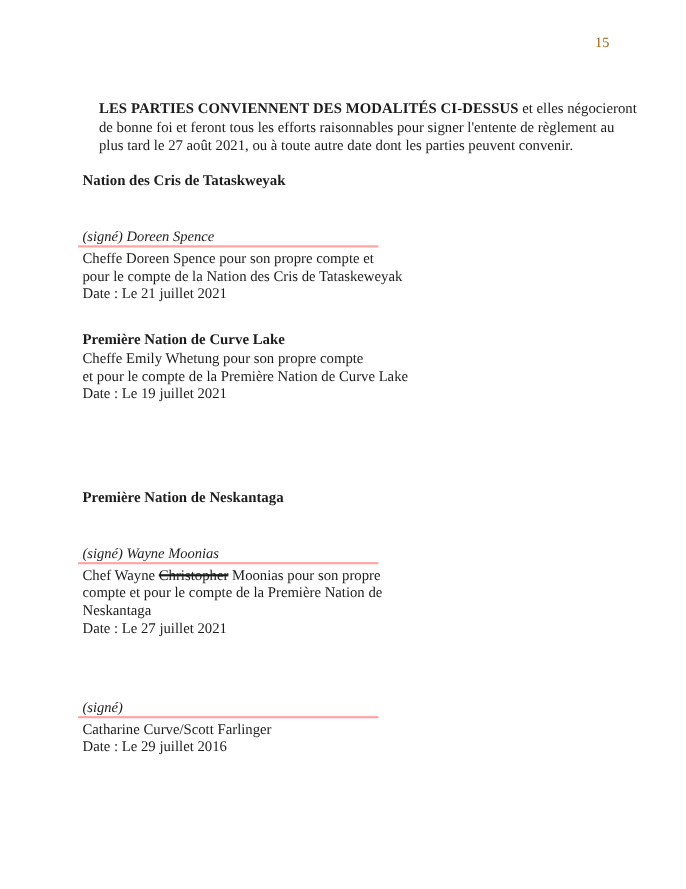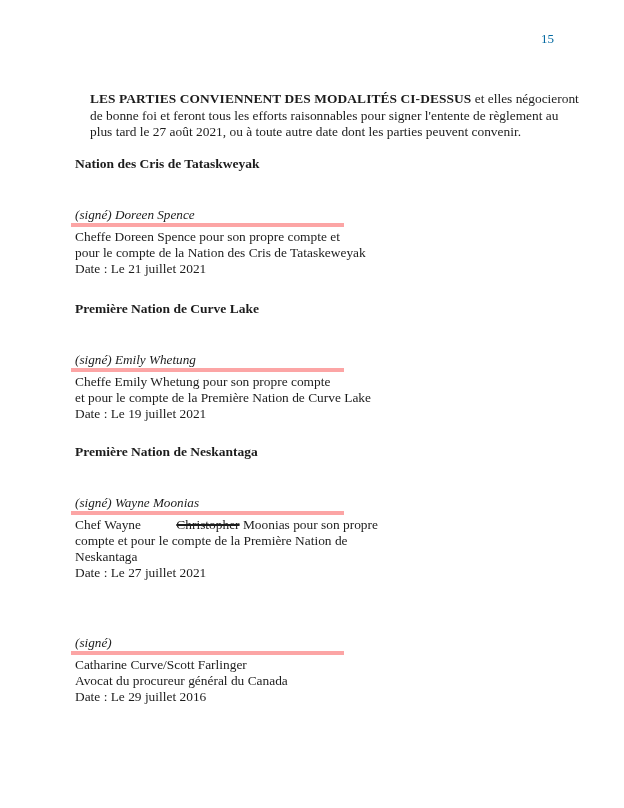--- a/index.html
+++ b/index.html
@@ -14,21 +14,21 @@
     background: #ffffff;
     font-family: "Liberation Serif", "DejaVu Serif", serif;
     color: #1c1c1c;
     overflow: hidden;
   }
   .page-number {
     position: absolute;
     top: 31px;
     right: 70px;
     font-size: 13px;
-    color: #0369a1;
+    color: #a16207;
   }
   .intro {
     position: absolute;
     top: 78px;
     left: 90px;
     width: 492px;
     font-size: 13.4px;
     line-height: 16.5px;
     text-align: left;
   }
@@ -44,38 +44,37 @@
     margin: 0;
     font-size: 13.5px;
     font-weight: bold;
     line-height: 15px;
   }
   .sig-line {
     margin-top: 37px;
     margin-left: -4px;
     width: 269px;
     padding: 0 0 1px 4px;
-    border-bottom: 4px solid #fca5a5;
+    border-bottom: 2px solid #fca5a5;
     font-style: italic;
     font-size: 13.2px;
     line-height: 14px;
     min-height: 14px;
   }
   .desc {
     font-size: 13.4px;
     line-height: 16px;
     padding-top: 2px;
   }
   .desc div {
     white-space: nowrap;
   }
   .desc s {
     text-decoration: line-through;
     text-decoration-thickness: 1.5px;
-    margin-left: 32px;
   }
   .block-1 { top: 156px; }
   .block-2 { top: 301px; }
   .block-3 { top: 444px; }
   .block-4 { top: 599px; }
 </style>
 </head>
 <body>
 
 <div class="page">
@@ -89,21 +88,20 @@
     <div class="sig-line"><span>(signé) Doreen Spence</span></div>
     <div class="desc">
       <div>Cheffe Doreen Spence pour son propre compte et</div>
       <div>pour le compte de la Nation des Cris de Tataskeweyak</div>
       <div>Date : Le 21 juillet 2021</div>
     </div>
   </div>
 
   <div class="sig-block block-2">
     <h3 class="party">Première Nation de Curve Lake</h3>
-    <div class="sig-line"><span>(signé) Emily Whetung</span></div>
     <div class="desc">
       <div>Cheffe Emily Whetung pour son propre compte</div>
       <div>et pour le compte de la Première Nation de Curve Lake</div>
       <div>Date : Le 19 juillet 2021</div>
     </div>
   </div>
 
   <div class="sig-block block-3">
     <h3 class="party">Première Nation de Neskantaga</h3>
     <div class="sig-line"><span>(signé) Wayne Moonias</span></div>
@@ -112,18 +110,17 @@
       <div>compte et pour le compte de la Première Nation de</div>
       <div>Neskantaga</div>
       <div>Date : Le 27 juillet 2021</div>
     </div>
   </div>
 
   <div class="sig-block block-4">
     <div class="sig-line"><span>(signé)</span></div>
     <div class="desc">
       <div>Catharine Curve/Scott Farlinger</div>
-      <div>Avocat du procureur général du Canada</div>
       <div>Date : Le 29 juillet 2016</div>
     </div>
   </div>
 
 </div>
 
 </body></html>

